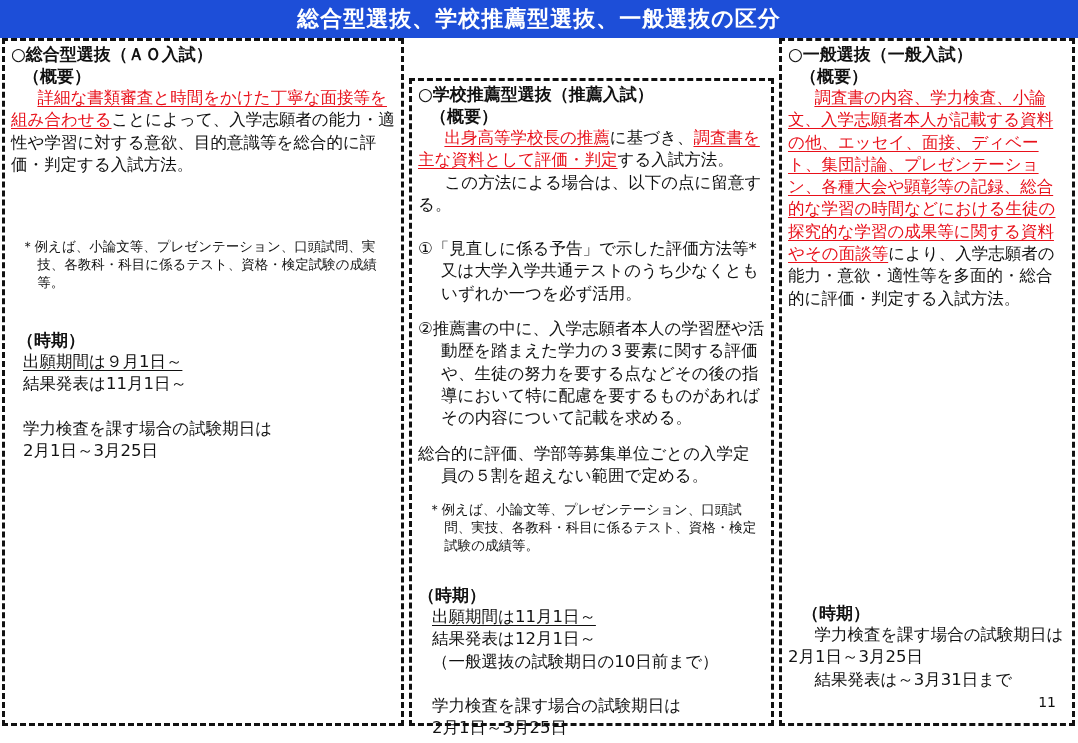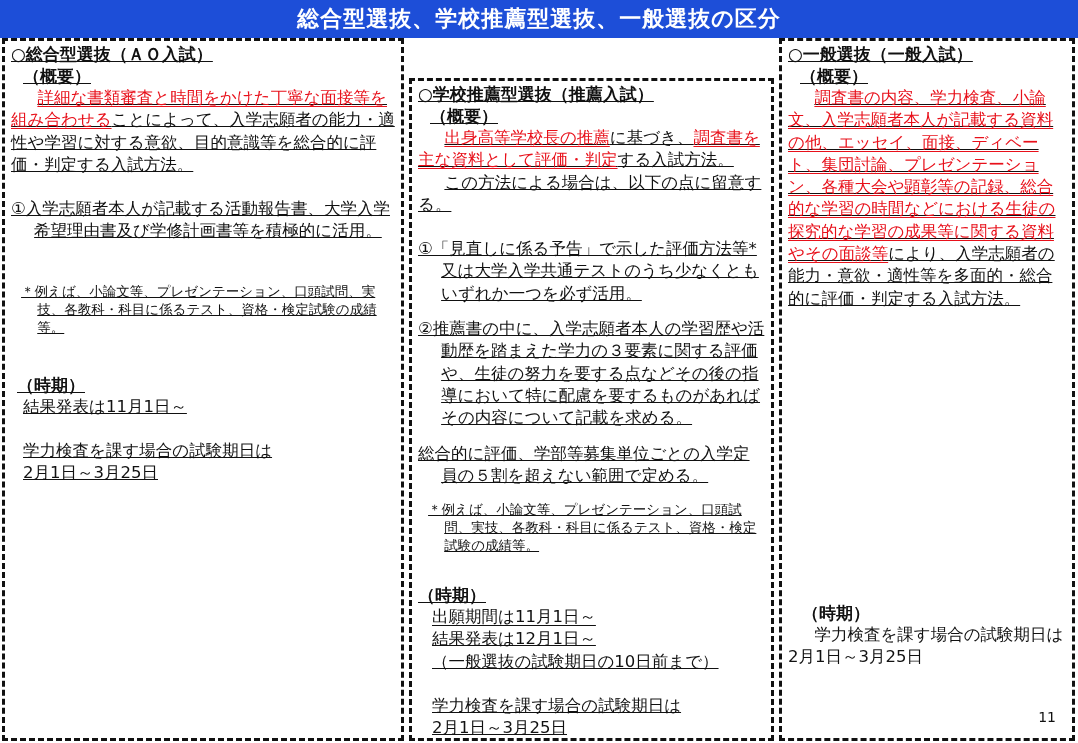--- a/index.html
+++ b/index.html
@@ -7,23 +7,23 @@
     width: 1078px; height: 743px; overflow: hidden; background: #ffffff;
     font-family: "DejaVu Sans", "Liberation Sans", sans-serif;
     color: #111111; position: relative;
   }
   .header {
     position: absolute; left: 0; top: 0; width: 1078px; height: 38px;
     background: #1d4ed8; color: #ffffff; font-weight: bold;
     font-size: 22px; line-height: 38px; text-align: center; letter-spacing: 1px;
   }
   .col {
-    position: absolute; top: 38px; bottom: 2px; box-sizing: border-box;
+    position: absolute; top: 38px; bottom: 17px; box-sizing: border-box;
     border: 3px dashed #111111; background: #fff; padding: 2px 6px 0 6px;
-    font-size: 16.5px; line-height: 22.3px; text-decoration: underline;
+    font-size: 16.5px; line-height: 22.3px;
   }
   .col1 { left: 2px; width: 402px; }
   .col2 { left: 409px; width: 365px; margin-top: 40px; }
   .col3 { left: 779px; width: 296px; }
   .title { font-weight: bold; font-size: 17px; line-height: 22px; }
   .subhead { font-weight: bold; font-size: 17px; line-height: 22px; padding-left: 12px; }
   .red { color: #e8101a; text-decoration: underline; text-decoration-color: #e8101a; text-underline-offset: 3px; }
   .ul { text-decoration: underline; text-underline-offset: 3px; }
   .p { margin: 0; }
   .indent1 { text-indent: 1.6em; }
@@ -39,28 +39,28 @@
 
 <div class="header">
   <span>総合型選抜、学校推薦型選抜、一般選抜の区分</span>
 </div>
 
 <div class="col col1">
   <div class="title">○総合型選抜（ＡＯ入試）</div>
   <div class="subhead">（概要）</div>
   <p class="p indent1"><span class="red">詳細な書類審査と時間をかけた丁寧な面接等を組み合わせる</span><span>ことによって、入学志願者の能力・適性や学習に対する意欲、目的意識等を総合的に評価・判定する入試方法。</span></p>
   <div class="gap-lg"></div>
-  <p class="item">①入学志願者本人が記載する活動報告書、大学入学希望理由書及び学修計画書等を積極的に活用。</p>
   <div class="gap"></div>
   <div class="gap"></div>
   <div class="gap"></div>
   <p class="note">＊例えば、小論文等、プレゼンテーション、口頭試問、実技、各教科・科目に係るテスト、資格・検定試験の成績等。</p>
   <div style="height:38px"></div>
   <div class="title" style="padding-left:6px">（時期）</div>
   <div class="period">
+    <div class="ul" style="display:inline-block">出願期間は９月1日～</div>
     <div>結果発表は11月1日～</div>
     <div class="gap-lg"></div>
     <div>学力検査を課す場合の試験期日は</div>
     <div>2月1日～3月25日</div>
   </div>
 </div>
 
 <div class="col col2">
   <div class="title">○学校推薦型選抜（推薦入試）</div>
   <div class="subhead">（概要）</div>
@@ -86,15 +86,16 @@
   </div>
 </div>
 
 <div class="col col3">
   <div class="title">○一般選抜（一般入試）</div>
   <div class="subhead">（概要）</div>
   <p class="p indent1"><span class="red">調査書の内容、学力検査、小論文、入学志願者本人が記載する資料の他、エッセイ、面接、ディベート、集団討論、プレゼンテーション、各種大会や顕彰等の記録、総合的な学習の時間などにおける生徒の探究的な学習の成果等に関する資料やその面談等</span><span>により、入学志願者の能力・意欲・適性等を多面的・総合的に評価・判定する入試方法。</span></p>
   <div style="position:absolute; left:6px; right:6px; top:561px;">
     <div class="title" style="padding-left:14px">（時期）</div>
     <p class="p indent1">学力検査を課す場合の試験期日は2月1日～3月25日</p>
+    <p class="p indent1">結果発表は～3月31日まで</p>
   </div>
   <div class="page-num">11</div>
 </div>
 
 </body></html>

